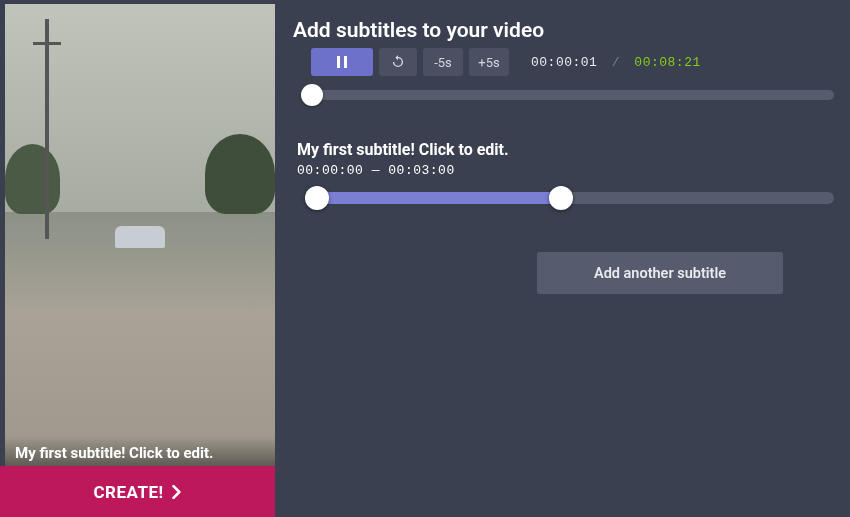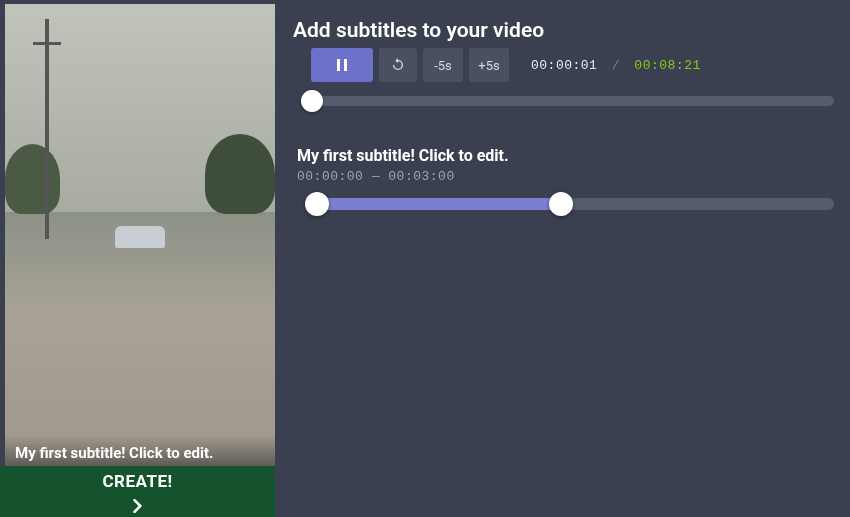--- a/index.html
+++ b/index.html
@@ -40,31 +40,30 @@
     padding: 8px 10px 4px;
     background: linear-gradient(transparent, rgba(0,0,0,0.4));
     color: #fff;
     font-weight: 700;
     font-size: 15px;
     white-space: nowrap;
     overflow: hidden;
   }
   .create-btn {
     height: 51px;
-    background: #14532d;
+    background: #be185d;
     color: #fff;
     display: flex;
     align-items: center;
     justify-content: center;
     gap: 8px;
     font-weight: 700;
     font-size: 17px;
     letter-spacing: 0.5px;
     cursor: pointer;
-    flex-direction: column;
   }
   .create-btn svg { width: 10px; height: 14px; }
   .right-panel {
     flex: 1;
     padding: 18px 16px 0 18px;
     color: #fff;
   }
   .title {
     font-size: 21px;
     font-weight: 600;
@@ -78,21 +77,21 @@
     margin-bottom: 18px;
   }
   .controls-row {
     display: flex;
     align-items: center;
     gap: 6px;
     margin-left: 18px;
     margin-bottom: 14px;
   }
   .ctrl-btn {
-    height: 34px;
+    height: 28px;
     border-radius: 3px;
     display: flex;
     align-items: center;
     justify-content: center;
     cursor: pointer;
     font-size: 13px;
     color: #d5d8e0;
   }
   .play-btn {
     width: 62px;
@@ -139,21 +138,21 @@
   .subtitle-text {
     font-size: 16px;
     font-weight: 700;
     color: #fff;
     margin-bottom: 4px;
     cursor: text;
   }
   .subtitle-time {
     font-family: "Courier New", monospace;
     font-size: 13px;
-    color: #a3a3a3;
+    color: #ffffff;
     letter-spacing: 0.5px;
     margin-bottom: 14px;
   }
   .range-track {
     margin-left: 8px;
     height: 12px;
     background: #565c6d;
     border-radius: 6px;
     position: relative;
     margin-bottom: 48px;
@@ -253,13 +252,16 @@
   <div class="subtitle-block">
     <div class="subtitle-text">My first subtitle! Click to edit.</div>
     <div class="subtitle-time">00:00:00 — 00:03:00</div>
     <div class="range-track">
       <div class="range-fill"></div>
       <div class="range-thumb start"></div>
       <div class="range-thumb end"></div>
     </div>
   </div>
 
+  <div class="add-btn">
+    <span>Add another subtitle</span>
+  </div>
 </div>
 
 </body></html>

